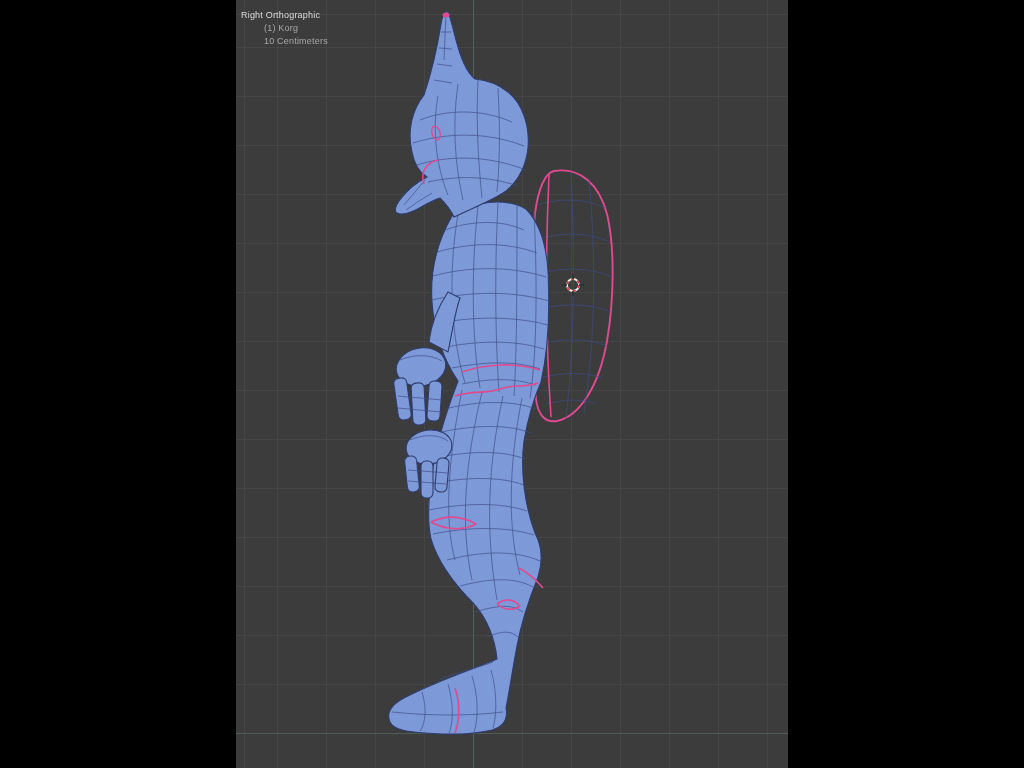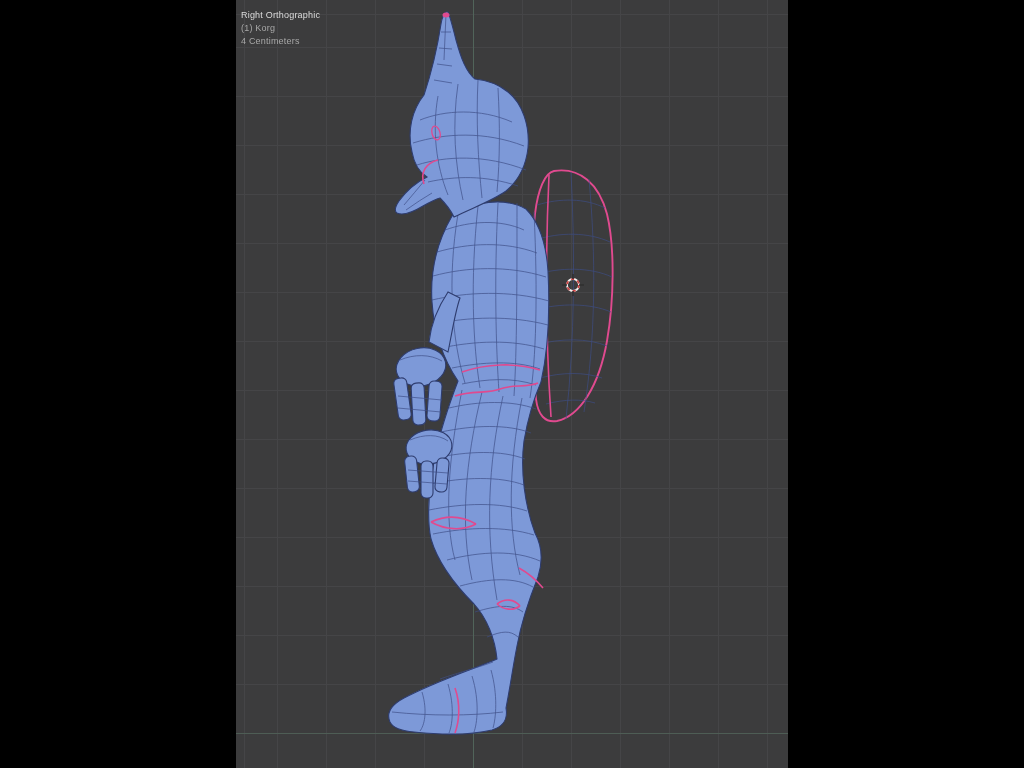--- a/index.html
+++ b/index.html
@@ -18,21 +18,21 @@
     background-position:41px 0, 0 47px;
   }
   .axis-v{position:absolute;left:237px;top:0;bottom:0;width:1px;
     background:var(--axis-green,#5f8a70);opacity:.45;}
   .axis-h{position:absolute;left:0;right:0;top:733px;height:1px;
     background:var(--axis-green,#5f8a70);opacity:.35;}
   svg.scene{position:absolute;left:0;top:0;}
   .hud{position:absolute;left:5px;top:9px;font-size:9px;line-height:13px;
     letter-spacing:.2px;}
   .hud .l1{color:var(--text-primary,#dcdcdc);}
-  .hud .l2,.hud .l3{color:var(--text-secondary,#a8a8a8);}
+  .hud .l2,.hud .l3{color:var(--text-secondary,#a8a8a8);margin-left:23px;}
   .mesh{fill:var(--mesh-fill,#7d99d8);stroke:var(--mesh-outline,#2e3c6e);stroke-width:1.1;}
   .wire{fill:none;stroke:var(--mesh-wire,#3d4e86);stroke-width:.75;opacity:.9;}
   .seam{fill:none;stroke:var(--seam-pink,#e04a8f);stroke-width:1.6;}
   .seamfill{fill:var(--seam-pink,#e04a8f);stroke:none;}
   .cursor-white{fill:none;stroke:var(--cursor-white,#f0f0f0);stroke-width:1.8;}
   .cursor-red{fill:none;stroke:var(--cursor-red,#cc4444);stroke-width:1.8;stroke-dasharray:3.2 3.2;}
   .cursor-tick{stroke:#303030;stroke-width:1.6;}
 </style>
 </head>
 <body>
@@ -173,18 +173,18 @@
         <line class="cursor-tick" x1="573" y1="274" x2="573" y2="279"></line>
         <line class="cursor-tick" x1="573" y1="291" x2="573" y2="296"></line>
         <line class="cursor-tick" x1="562" y1="285" x2="567" y2="285"></line>
         <line class="cursor-tick" x1="579" y1="285" x2="584" y2="285"></line>
       </g>
     </svg>
 
     <div class="hud">
       <div class="l1">Right Orthographic</div>
       <div class="l2">(1) Korg</div>
-      <div class="l3">4 Centimeters</div>
+      <div class="l3">10 Centimeters</div>
     </div>
   </div>
 
   <div class="bar right"></div>
 </div>
 
 </body></html>

